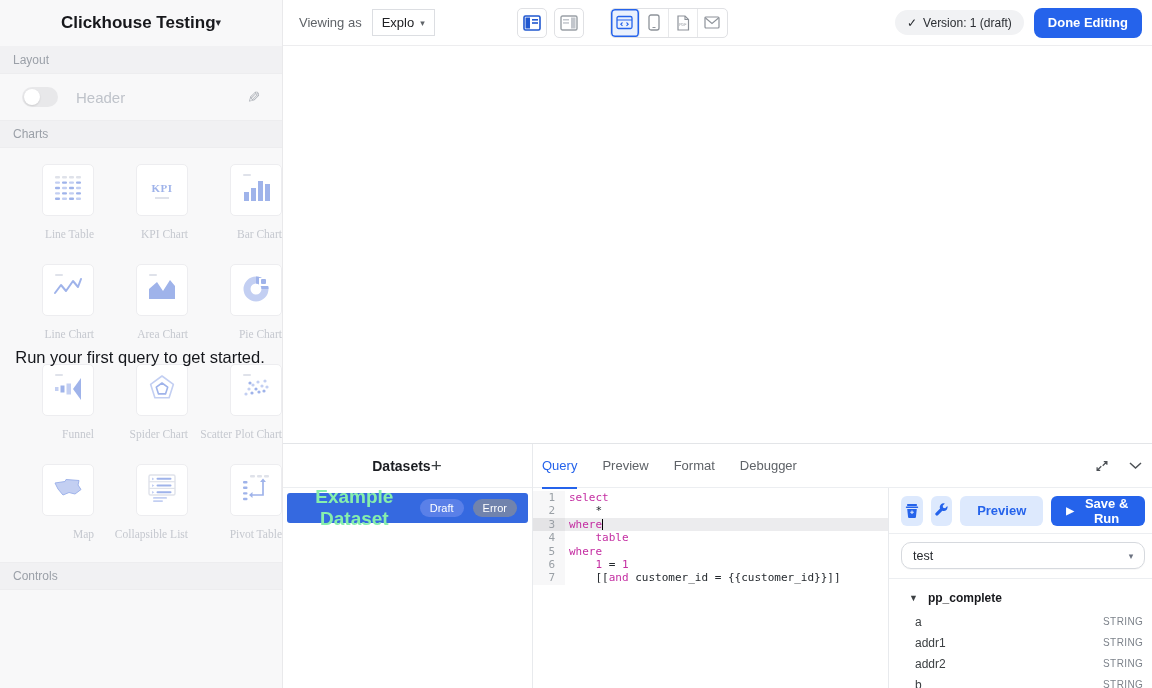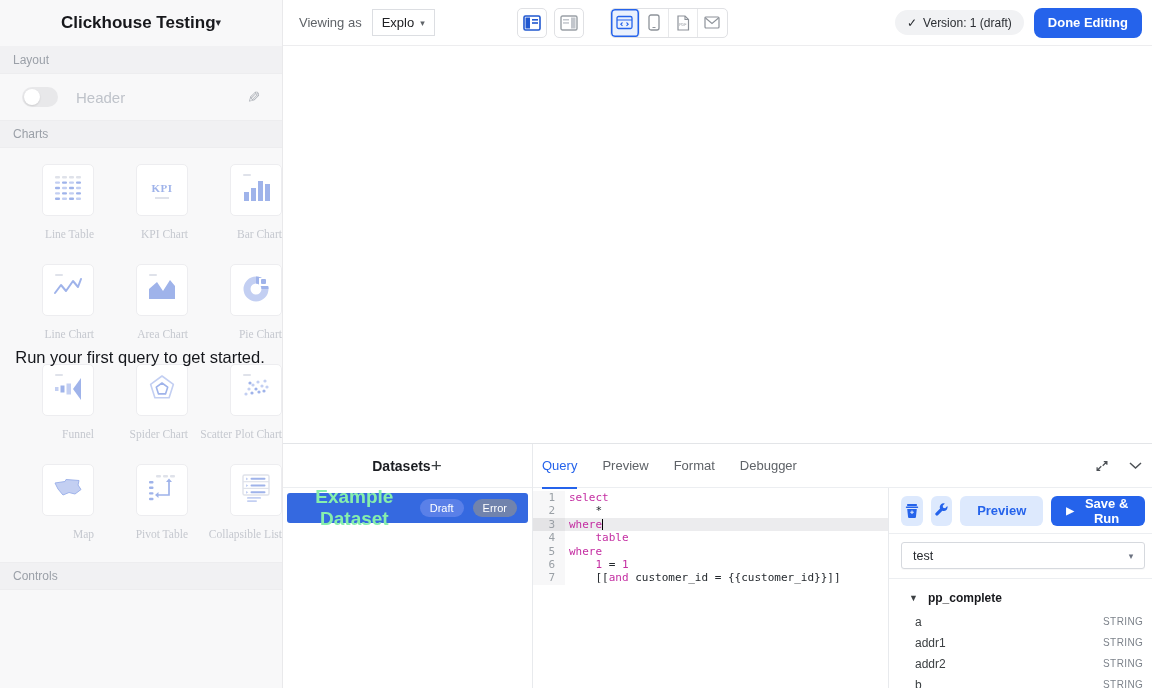--- a/index.html
+++ b/index.html
@@ -106,21 +106,21 @@
   .icon-btn { width:30px; height:30px; border-radius:6px; background:var(--light-btn); border:none;
     display:flex; align-items:center; justify-content:center; cursor:pointer; }
   .preview-btn { height:30px; border:none; border-radius:6px; background:var(--light-btn);
     color:var(--accent); font-size:13px; font-weight:bold; padding:0 17px; cursor:pointer;
     font-family:inherit; }
   .save-run-btn { height:30px; border:none; border-radius:6px; background:var(--accent); color:#fff;
     font-size:13px; font-weight:bold; padding:0 15px; display:flex; align-items:center; gap:9px;
     cursor:pointer; margin-left:auto; font-family:inherit; }
   .save-run-btn .play { font-size:10px; }
   .rp-select-row { padding:8px 12px 9px 12px; border-bottom:1px solid #eceef1; }
-  .table-select { height:27px; border:1px solid #d6d9de; border-radius:3px; background:#fff;
+  .table-select { height:27px; border:1px solid #d6d9de; border-radius:10px; background:#fff;
     display:flex; align-items:center; justify-content:space-between; padding:0 11px;
     font-size:12.5px; color:#25282d; cursor:pointer; box-shadow:0 1px 1px rgba(0,0,0,.03); }
   .table-select .dd-caret { font-size:9px; color:#6b7280; }
   .schema-list { flex:1; overflow:hidden; }
   .schema-table-row { display:flex; align-items:center; gap:10px; padding:12px 0 6px 20px;
     cursor:pointer; }
   .schema-caret { font-size:9px; color:#3c4043; }
   .schema-table-name { font-size:12px; font-weight:bold; color:#17181c; }
   .field-row { display:flex; align-items:center; justify-content:space-between; height:21px;
     padding:0 14px 0 26px; }
@@ -330,51 +330,51 @@
           <div class="chart-card">
             <span><svg width="36" height="36" viewBox="0 0 36 36">
                 <path d="M5 13 L15 11.5 L16 9.5 L29 10.5 L28 15 L31 19.5 L25 24 L19 22.5 L13 25 L8 19 Z" fill="#c3cff2" stroke="#9fb3ea" stroke-width="1" stroke-linejoin="round"></path>
               </svg></span>
           </div>
           <div class="chart-card-label">Map</div>
         </div>
         <div class="chart-card-wrap">
           <div class="chart-card">
             <span><svg width="36" height="36" viewBox="0 0 36 36">
-                <rect x="12" y="5" width="5" height="2.4" rx="1" fill="#dfe2ea"></rect>
-                <rect x="19" y="5" width="5" height="2.4" rx="1" fill="#dfe2ea"></rect>
-                <rect x="26" y="5" width="5" height="2.4" rx="1" fill="#dfe2ea"></rect>
-                <rect x="5" y="11" width="4.5" height="2.4" rx="1" fill="#9fb3ea"></rect>
-                <rect x="5" y="16.6" width="4.5" height="2.4" rx="1" fill="#9fb3ea"></rect>
-                <rect x="5" y="22.2" width="4.5" height="2.4" rx="1" fill="#9fb3ea"></rect>
-                <rect x="5" y="27.799999999999997" width="4.5" height="2.4" rx="1" fill="#9fb3ea"></rect>
-                <path d="M25 10 V25 H13" fill="none" stroke="#9fb3ea" stroke-width="1.7"></path>
-                <path d="M22 12 L25 8.5 L28 12 Z" fill="#9fb3ea"></path>
-                <path d="M14.5 22 L11 25 L14.5 28 Z" fill="#9fb3ea"></path>
-              </svg></span>
-          </div>
-          <div class="chart-card-label">Pivot Table</div>
-        </div>
-        <div class="chart-card-wrap">
-          <div class="chart-card">
-            <span><svg width="36" height="36" viewBox="0 0 36 36">
                 <rect x="5" y="5" width="26" height="20" rx="1.5" fill="none" stroke="#dfe2ea" stroke-width="1.4"></rect>
                 <line x1="5" y1="11.7" x2="31" y2="11.7" stroke="#dfe2ea" stroke-width="1.2"></line>
                 <line x1="5" y1="18.4" x2="31" y2="18.4" stroke="#dfe2ea" stroke-width="1.2"></line>
                 <path d="M8 7.5 l2.4 1.4 l-2.4 1.4 Z" fill="#c3cff2"></path>
                 <rect x="12.5" y="7.8" width="15" height="2" rx="1" fill="#9fb3ea"></rect>
                 <path d="M8 14.2 l2.4 1.4 l-2.4 1.4 Z" fill="#c3cff2"></path>
                 <rect x="12.5" y="14.5" width="15" height="2" rx="1" fill="#9fb3ea"></rect>
                 <path d="M8 20.9 l2.4 1.4 l-2.4 1.4 Z" fill="#c3cff2"></path>
                 <rect x="12.5" y="21.2" width="15" height="2" rx="1" fill="#9fb3ea"></rect>
                 <rect x="9" y="27" width="14" height="1.8" rx="0.9" fill="#c3cff2"></rect>
                 <rect x="9" y="30.2" width="10" height="1.8" rx="0.9" fill="#c3cff2"></rect>
               </svg></span>
           </div>
           <div class="chart-card-label">Collapsible List</div>
+        </div>
+        <div class="chart-card-wrap">
+          <div class="chart-card">
+            <span><svg width="36" height="36" viewBox="0 0 36 36">
+                <rect x="12" y="5" width="5" height="2.4" rx="1" fill="#dfe2ea"></rect>
+                <rect x="19" y="5" width="5" height="2.4" rx="1" fill="#dfe2ea"></rect>
+                <rect x="26" y="5" width="5" height="2.4" rx="1" fill="#dfe2ea"></rect>
+                <rect x="5" y="11" width="4.5" height="2.4" rx="1" fill="#9fb3ea"></rect>
+                <rect x="5" y="16.6" width="4.5" height="2.4" rx="1" fill="#9fb3ea"></rect>
+                <rect x="5" y="22.2" width="4.5" height="2.4" rx="1" fill="#9fb3ea"></rect>
+                <rect x="5" y="27.799999999999997" width="4.5" height="2.4" rx="1" fill="#9fb3ea"></rect>
+                <path d="M25 10 V25 H13" fill="none" stroke="#9fb3ea" stroke-width="1.7"></path>
+                <path d="M22 12 L25 8.5 L28 12 Z" fill="#9fb3ea"></path>
+                <path d="M14.5 22 L11 25 L14.5 28 Z" fill="#9fb3ea"></path>
+              </svg></span>
+          </div>
+          <div class="chart-card-label">Pivot Table</div>
         </div>
       </div>
     <div class="section-band" style="margin-top:22px">
       <span>Controls</span>
     </div>
 
   </div>
 
   <div class="empty-msg">Run your first query to get started.</div>
 

